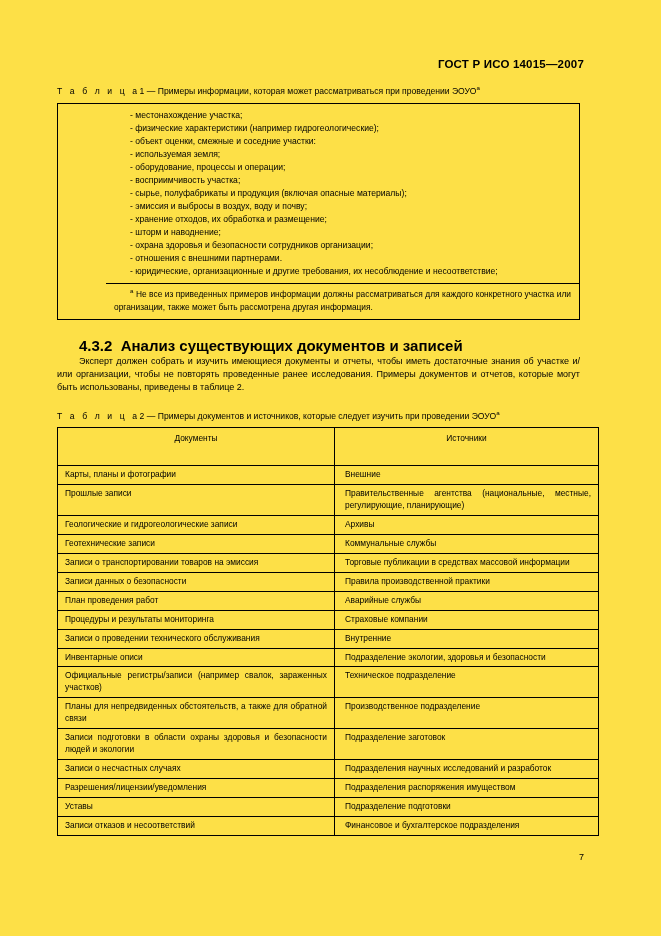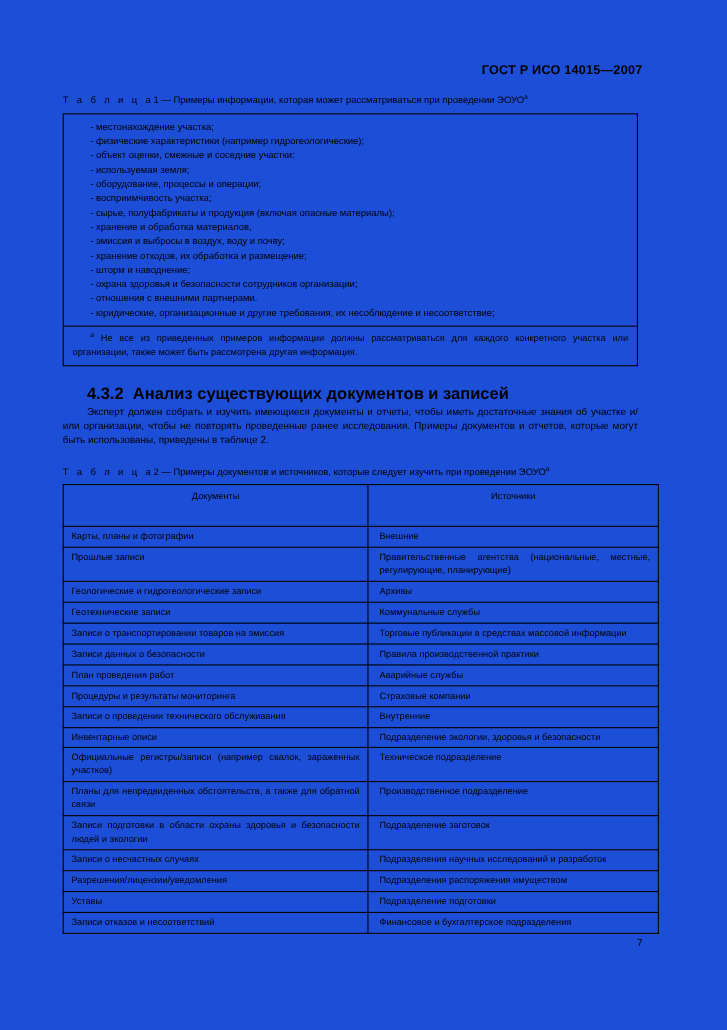--- a/index.html
+++ b/index.html
@@ -9,21 +9,21 @@
     background: #ffffff;
   }
   body {
     font-family: "Liberation Sans", sans-serif;
     color: #000000;
   }
   .page {
     position: relative;
     width: 661px;
     height: 936px;
-    background: #1d4ed8;
+    background: #fde047;
     overflow: hidden;
     box-sizing: border-box;
   }
 
   
   .doc-header {
     position: absolute;
     top: 58px;
     right: 77px;
     font-size: 11.5px;
@@ -53,20 +53,21 @@
     font-size: 6.2px;
     vertical-align: super;
     line-height: 0;
   }
 
   
   .box-table {
     border: 1.2px solid #000;
     box-sizing: border-box;
     width: 523px;
+    padding-left: 48px;
   }
   .box-body {
     padding: 5px 8px 5px 8px;
   }
   .box-body .li {
     font-size: 8.6px;
     line-height: 1.52;
     text-indent: 16px;
     margin: 0;
     text-align: justify;
@@ -152,21 +153,20 @@
 
     <div class="box-table">
       <div class="box-body">
         <p class="li">- местонахождение участка;</p>
         <p class="li">- физические характеристики (например гидрогеологические);</p>
         <p class="li">- объект оценки, смежные и соседние участки:</p>
         <p class="li">- используемая земля;</p>
         <p class="li">- оборудование, процессы и операции;</p>
         <p class="li">- восприимчивость участка;</p>
         <p class="li">- сырье, полуфабрикаты и продукция (включая опасные материалы);</p>
-        <p class="li">- хранение и обработка материалов,</p>
         <p class="li">- эмиссия и выбросы в воздух, воду и почву;</p>
         <p class="li">- хранение отходов, их обработка и размещение;</p>
         <p class="li">- шторм и наводнение;</p>
         <p class="li">- охрана здоровья и безопасности сотрудников организации;</p>
         <p class="li">- отношения с внешними партнерами.</p>
         <p class="li">- юридические, организационные и другие требования, их несоблюдение и несоответствие;</p>
       </div>
       <div class="box-foot">
         <p><sup class="fn">a</sup> <span>Не все из приведенных примеров информации должны рассматриваться для каждого конкретного участка или организации, также может быть рассмотрена другая информация.</span></p>
       </div>

